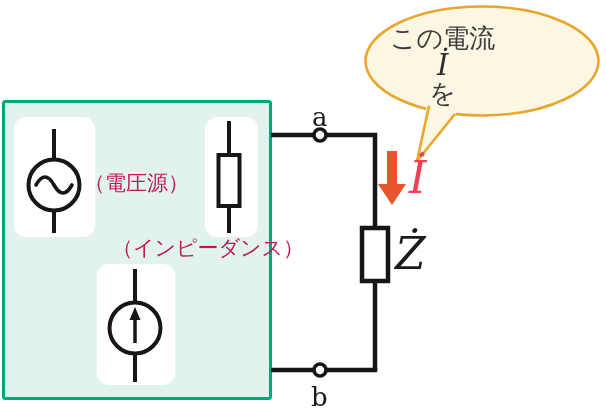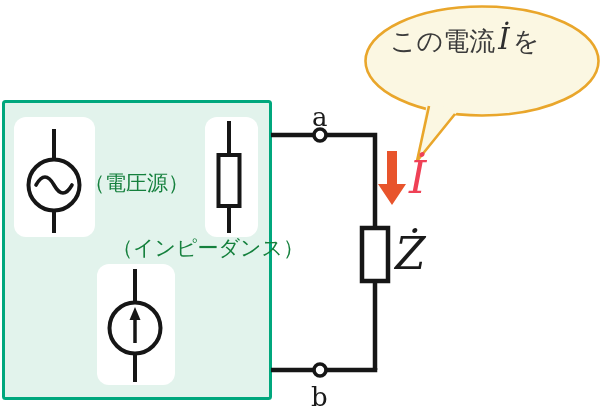--- a/index.html
+++ b/index.html
@@ -1,27 +1,27 @@
 <!DOCTYPE html>
 <html><head>
 <meta charset="utf-8">
 <style>
   html,body{margin:0;padding:0;background:#ffffff;}
   .canvas{
     position:relative;width:606px;height:414px;background:#ffffff;overflow:hidden;
     font-family:"Liberation Sans","DejaVu Sans",sans-serif;
   }
   .canvas svg{position:absolute;left:0;top:0;}
-  .t{position:absolute;color:#15803d;white-space:nowrap;line-height:1;}
+  .t{position:absolute;color:#be185d;white-space:nowrap;line-height:1;}
   .jp{font-size:21px;letter-spacing:0px;}
   .serif{font-family:"DejaVu Serif","Liberation Serif",serif;}
   .term{font-size:26px;color:#1a1a1a;}
   .mathsym{font-style:italic;font-size:44px;color:#1a1a1a;}
   .red{color:#ef4156;}
-  .bubble-line{position:absolute;display:flex;align-items:flex-end;color:#3b3b3b;font-size:26px;line-height:1;}
+  .bubble-line{position:absolute;display:flex;align-items:center;color:#3b3b3b;font-size:26px;line-height:1;flex-direction:column;}
   .bubble-sym{font-family:"DejaVu Serif","Liberation Serif",serif;font-style:italic;font-size:29px;margin:0 3px;color:#2e2e2e;}
 </style>
 </head>
 <body>
 
 <div class="canvas">
 
   <svg width="606" height="414" viewBox="0 0 606 414">
 
     <rect x="3.5" y="101.5" width="267" height="297" rx="2" stroke-width="3" fill="#e2f3ec" stroke="#00a77d"></rect>

